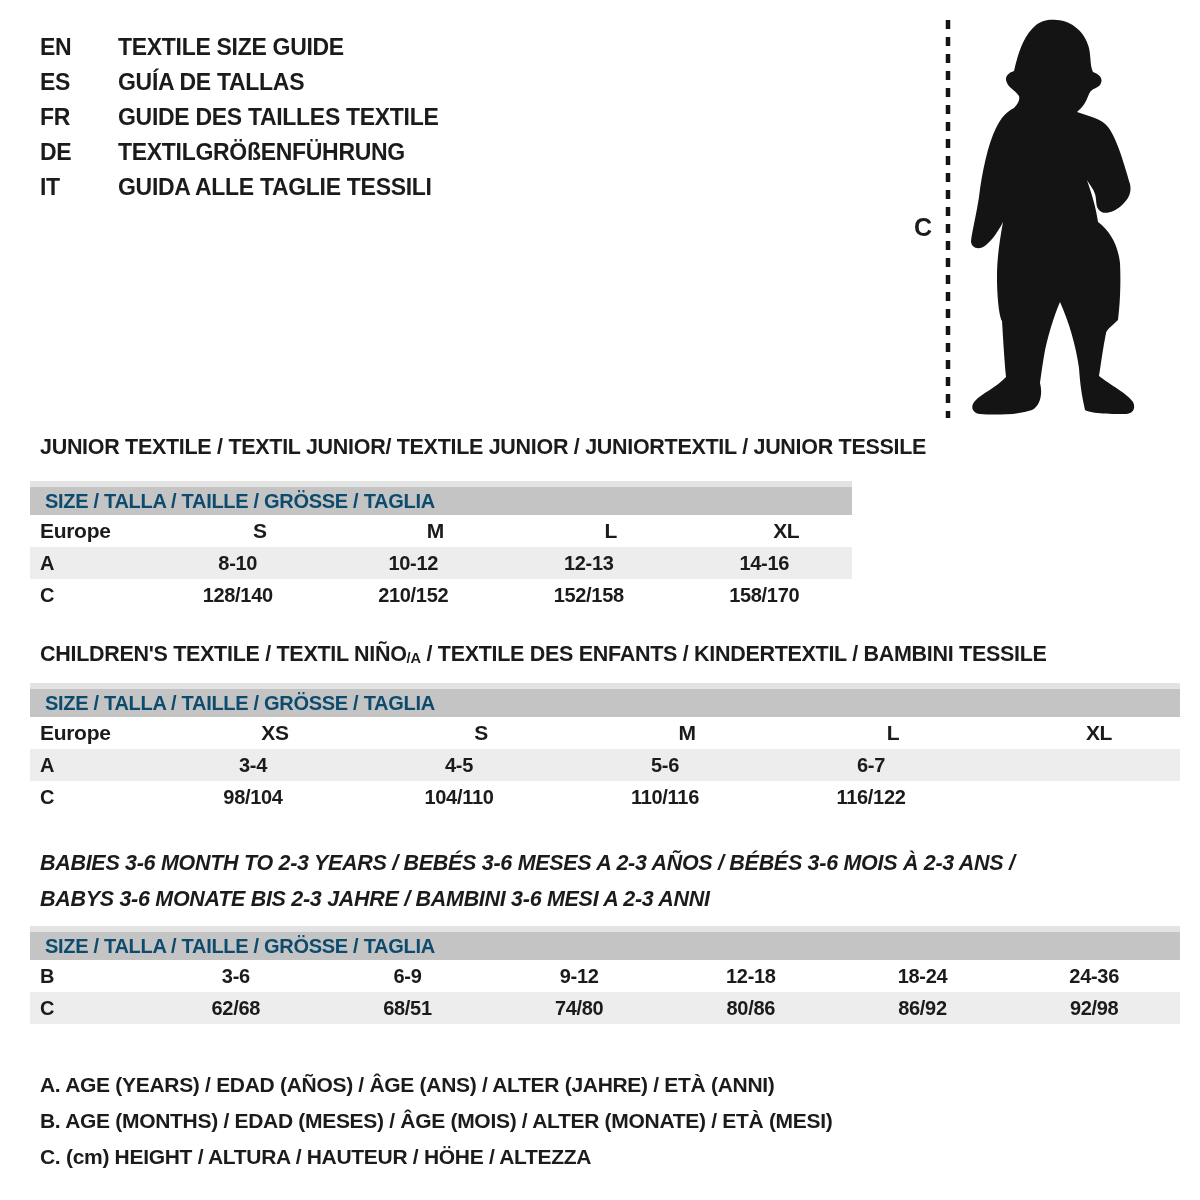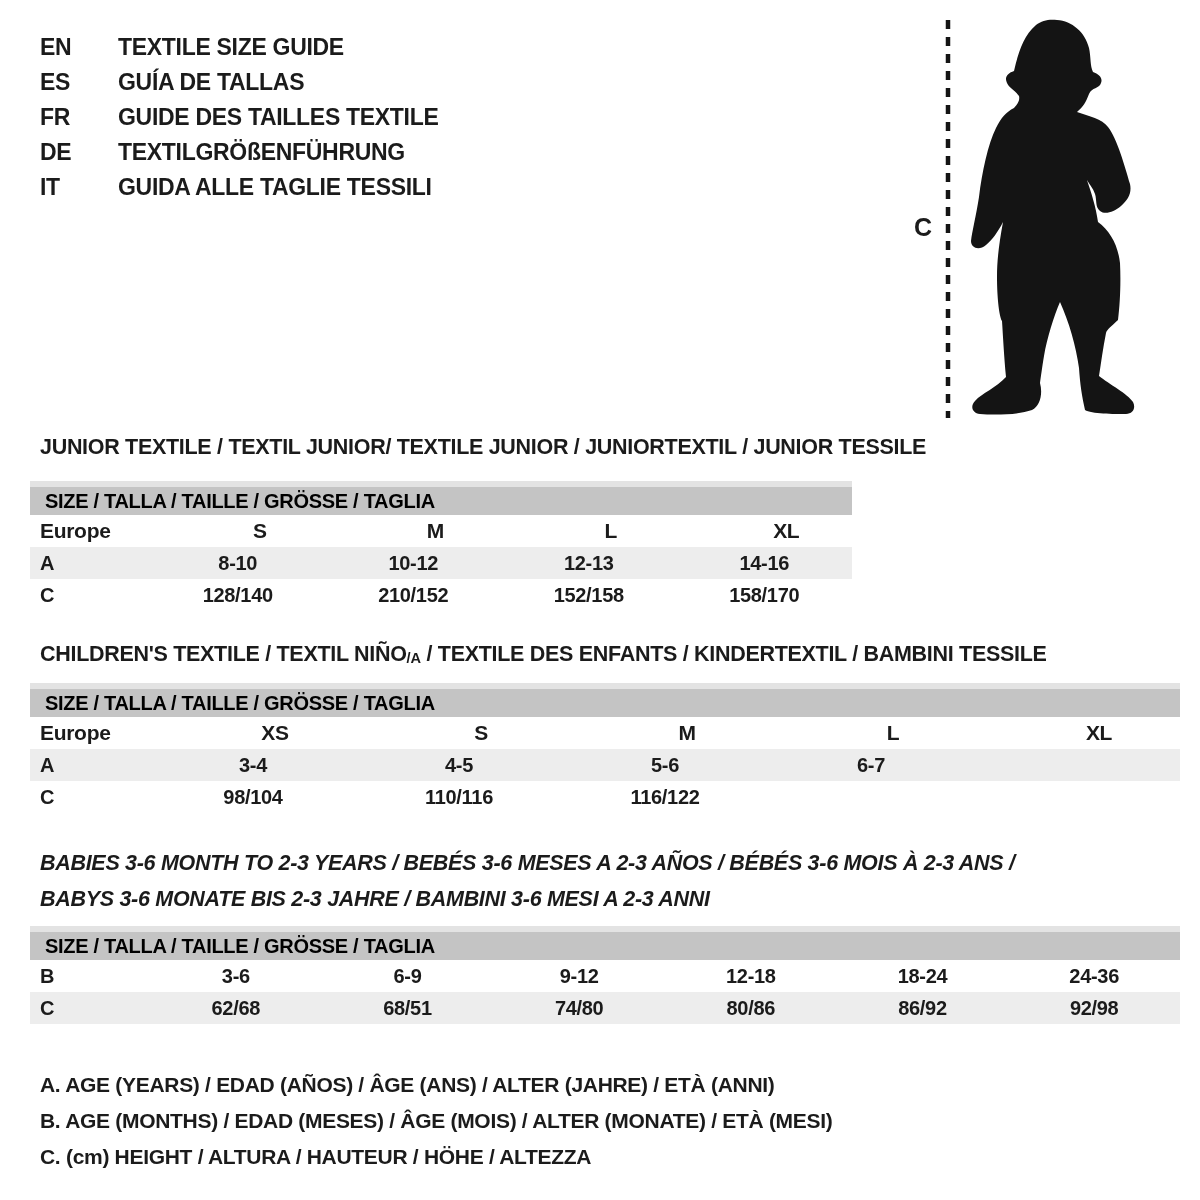--- a/index.html
+++ b/index.html
@@ -16,21 +16,21 @@
   .dash-line{position:absolute;left:944px;top:20px;}
   .c-label{position:absolute;left:905px;top:213px;width:36px;text-align:center;font-size:25px;}
   .toddler{position:absolute;left:966px;top:16px;}
   
   .sec-title{position:absolute;left:40px;font-size:21.5px;line-height:34px;white-space:nowrap;}
   .tsub{font-size:0.68em;vertical-align:-0.14em;letter-spacing:-0.2px;}
   
   .size-table{position:absolute;left:30px;background:#ffffff;}
   .bar{
     background:#c4c4c4;border-top:6px solid #e3e3e3;height:28px;line-height:28px;
-    padding-left:15px;font-size:20px;color:#000000;
+    padding-left:15px;font-size:20px;color:#0c4a6e;
   }
   .trow{display:grid;height:32px;line-height:32px;font-size:20px;}
   .trow.head-row{font-size:21px;gap:44px;}
   .trow.shaded{background:#ededed;}
   .cols4{grid-template-columns:120px repeat(4,1fr);}
   .cols5{grid-template-columns:120px repeat(5,1fr);}
   .cols6{grid-template-columns:120px repeat(6,1fr);}
   .lbl{text-align:left;padding-left:10px;}
   .val{text-align:center;}
   
@@ -158,20 +158,21 @@
     <div class="trow shaded cols5">
       <span class="lbl">A</span>
       <span class="val">3-4</span>
       <span class="val">4-5</span>
       <span class="val">5-6</span>
       <span class="val">6-7</span>
     </div>
     <div class="trow cols5">
       <span class="lbl">C</span>
       <span class="val">98/104</span>
+      <span class="val">104/110</span>
       <span class="val">110/116</span>
       <span class="val">116/122</span>
     </div>
   </div>
 
   <div class="sec-title" style="top:845px;line-height:36px;font-style:italic;">
     <div>BABIES 3-6 MONTH TO 2-3 YEARS / BEBÉS 3-6 MESES A 2-3 AÑOS / BÉBÉS 3-6 MOIS À 2-3 ANS /</div>
     <div>BABYS 3-6 MONATE BIS 2-3 JAHRE / BAMBINI 3-6 MESI A 2-3 ANNI</div>
   </div>
   <div class="size-table" style="top:926px;width:1150px;">

